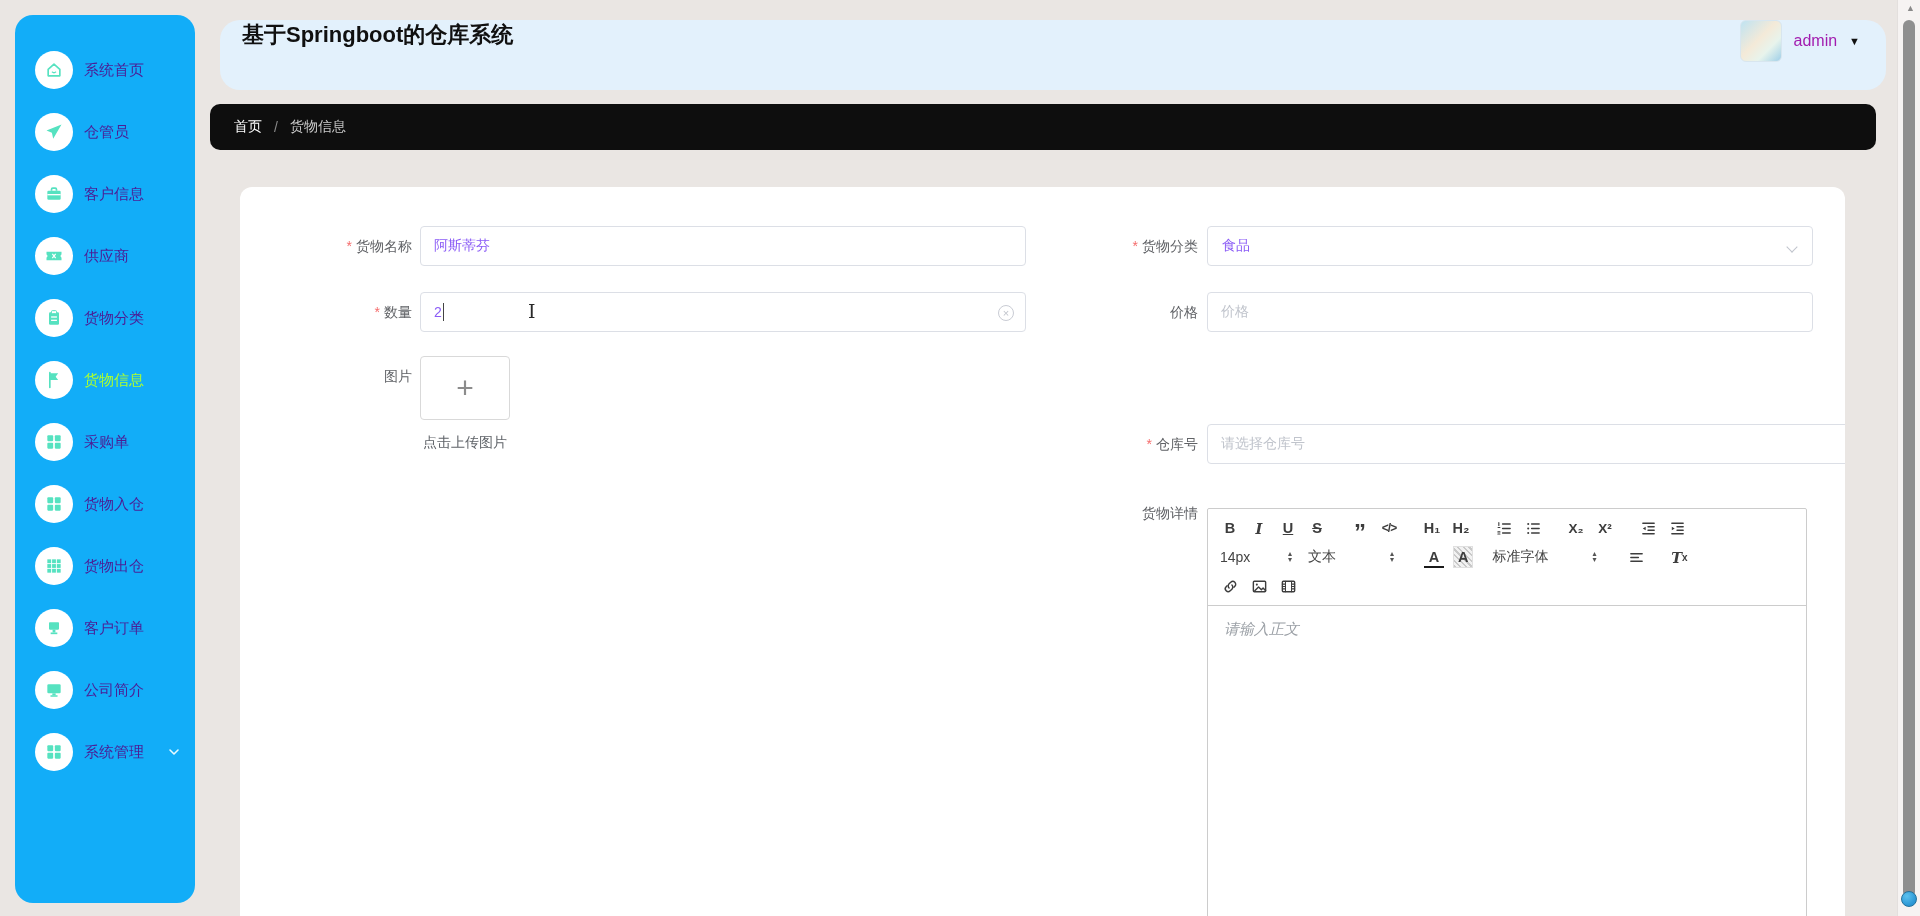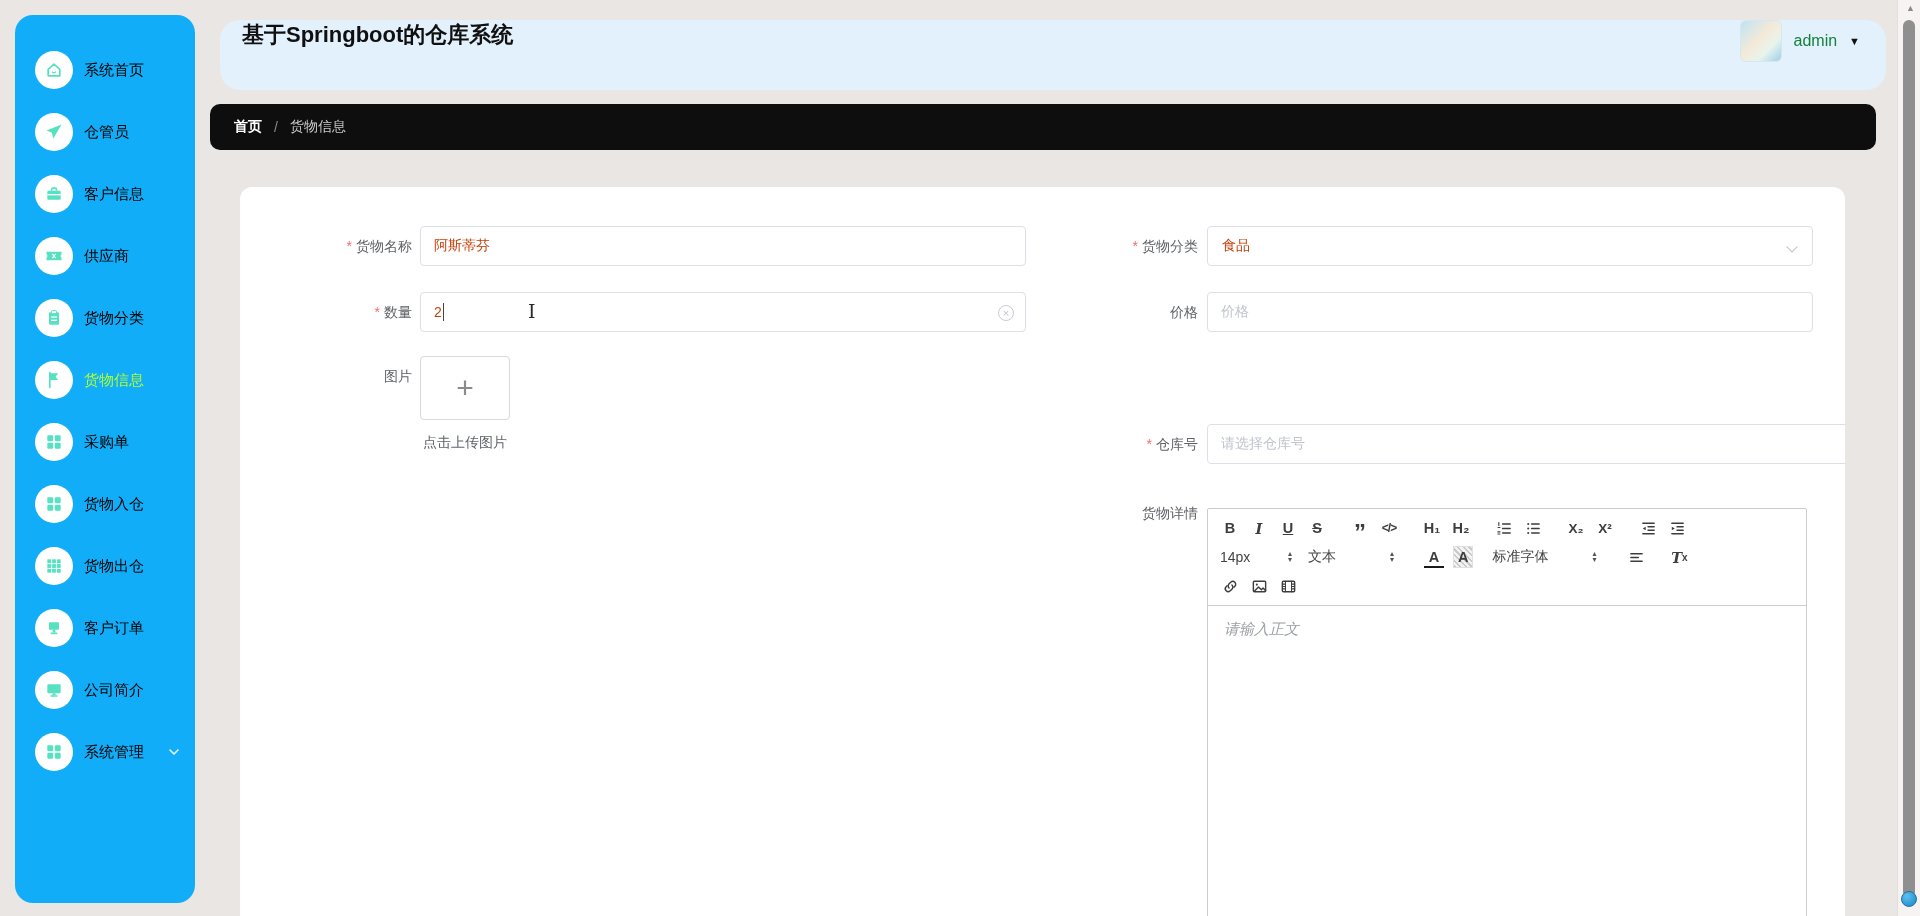--- a/index.html
+++ b/index.html
@@ -4,44 +4,44 @@
 <style>
   * { margin:0; padding:0; box-sizing:border-box; }
   html,body { width:1920px; height:916px; overflow:hidden; }
   body { font-family:"Liberation Sans","DejaVu Sans",sans-serif; background:#eae6e3; position:relative; color:#606266; }
 
   
   .sidebar { position:absolute; left:15px; top:15px; width:180px; height:888px; background:#12adf8; border-radius:18px; padding-top:24px; }
   .side-item { height:62px; display:flex; align-items:center; padding-left:20px; cursor:pointer; }
   .side-circle { width:38px; height:38px; border-radius:50%; background:#fff; display:flex; align-items:center; justify-content:center; flex:0 0 auto; }
   .side-circle svg { width:20px; height:20px; }
-  .side-label { color:#000000; font-size:15px; margin-left:11px; white-space:nowrap; }
+  .side-label { color:#4c1d95; font-size:15px; margin-left:11px; white-space:nowrap; }
   .side-item.active .side-label { color:#adff2f; }
   .side-chevron { margin-left:auto; margin-right:14px; display:flex; }
 
   
   .header { position:absolute; left:210px; top:20px; width:1666px; height:70px; background:#e3f1fc; border-radius:20px; display:flex; align-items:flex-start;margin-left:10px; }
   .page-title { margin-left:22px; font-size:22px; font-weight:700; color:#101010; }
   .user-box { margin-left:auto; margin-right:26px; display:flex; align-items:center; gap:12px; cursor:pointer; }
   .avatar { width:42px; height:42px; border-radius:6px; background:linear-gradient(135deg,#bfe3f2 0%,#f4ead8 45%,#e8f4ec 70%,#9fcfe8 100%); border:1px solid #d8e6ef; }
-  .user-name { font-size:16px; color:#15803d; }
+  .user-name { font-size:16px; color:#a21caf; }
   .user-caret { font-size:11px; color:#111; }
 
   
   .breadcrumb { position:absolute; left:210px; top:104px; width:1666px; height:46px; background:#0e0e0e; border-radius:10px; display:flex; align-items:center; padding-left:24px; font-size:14px; }
-  .bc-home { color:#fff; font-weight:700; cursor:pointer; }
+  .bc-home { color:#fff; font-weight:400; cursor:pointer; }
   .bc-sep { color:#8a8a8a; margin:0 12px; }
   .bc-current { color:#c9c9c9; }
 
   
   .card { position:absolute; left:240px; top:187px; width:1605px; height:729px; background:#fff; border-radius:12px 12px 0 0; overflow:hidden; }
   .form-label { position:absolute; width:160px; text-align:right; font-size:14px; color:#606266; line-height:40px; white-space:nowrap; }
   .req { color:#f56c6c; margin-right:4px; font-size:14px; }
   .field { position:absolute; height:40px; border:1px solid #dcdfe6; border-radius:4px; background:#fff; display:flex; align-items:center; padding:0 13px; font-size:14px; cursor:text; }
-  .field .val { color:#c2410c; }
+  .field .val { color:#8b5cf6; }
   .field .ph { color:#c0c4cc; }
   .caret-line { width:1px; height:18px; background:#444; margin-left:1px; }
   .sel-arrow { position:absolute; right:16px; top:16px; width:8px; height:8px; border-right:1.4px solid #c0c4cc; border-bottom:1.4px solid #c0c4cc; transform:rotate(45deg); }
   .clear-btn { position:absolute; right:11px; top:12px; width:16px; height:16px; border:1px solid #c9ccd4; border-radius:50%; color:#c0c4cc; font-size:11px; line-height:14px; text-align:center; cursor:pointer; background:#fff; }
 
   .upload-box { position:absolute; left:180px; top:169px; width:90px; height:64px; border:1px solid #d9d9d9; border-radius:4px; background:#fff; display:flex; align-items:center; justify-content:center; cursor:pointer; }
   .upload-plus { font-size:30px; font-weight:300; color:#8c8c8c; line-height:30px; }
   .upload-hint { position:absolute; left:144px; top:247px; width:162px; text-align:center; font-size:14px; color:#5f6368; }
 
   

